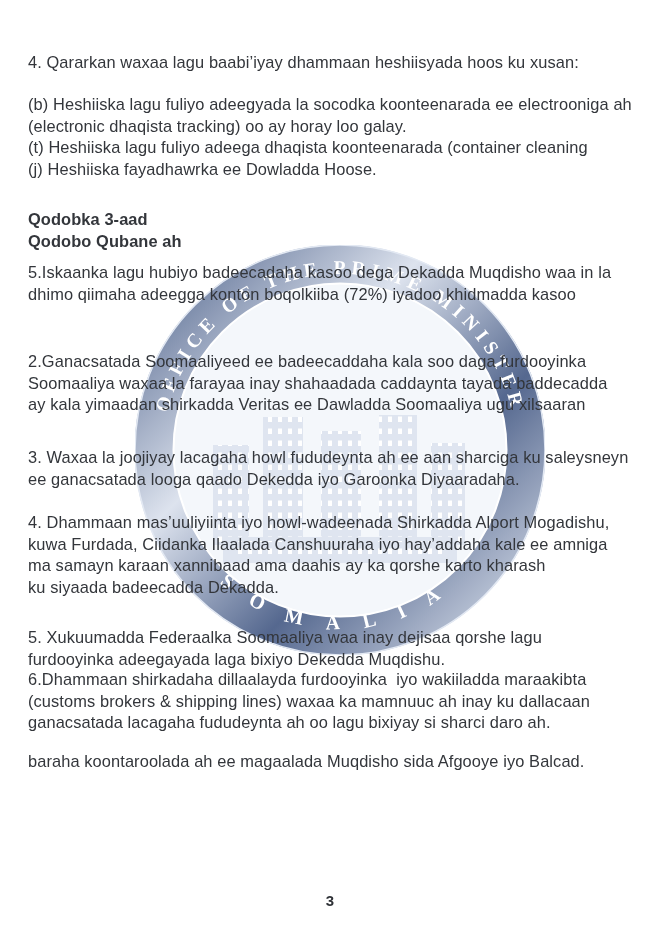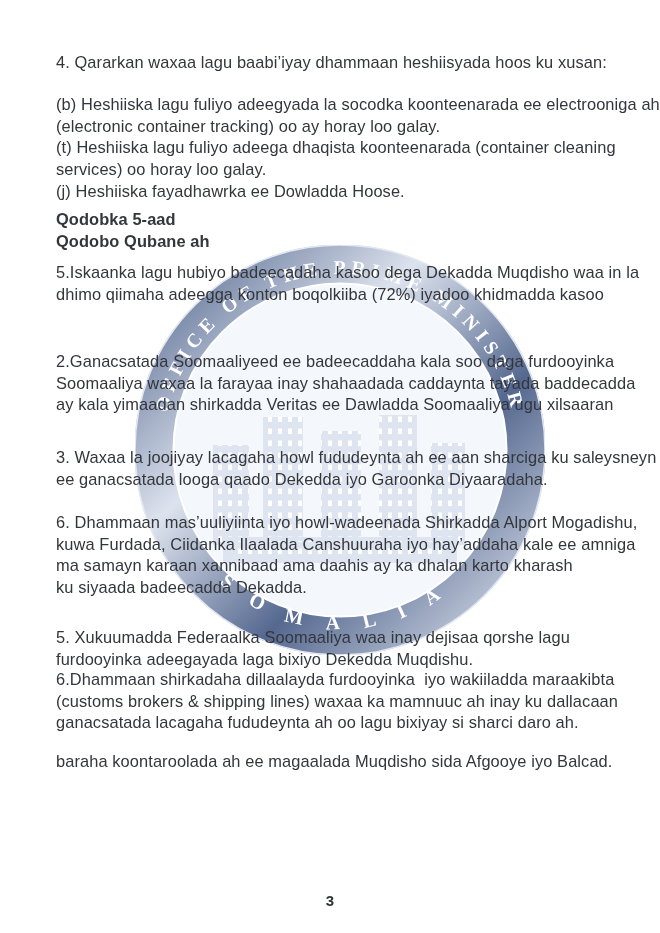--- a/index.html
+++ b/index.html
@@ -8,21 +8,20 @@
     font-family:"Liberation Sans", sans-serif;
     position:relative;overflow:hidden;
   }
   .page{position:absolute;inset:0;background:#ffffff;}
   .watermark{position:absolute;left:135px;top:245px;width:410px;height:410px;z-index:0;}
   .textlayer{position:absolute;inset:0;z-index:1;}
   .block{
     position:absolute;left:28px;right:16px;
     font-size:16.4px;line-height:21.7px;color:#33363b;
     letter-spacing:0.1px;
-    margin-left:28px;
   }
   .line{white-space:pre;}
   .bold .line{font-weight:700;}
   .pagenum{
     position:absolute;top:892px;left:0;width:660px;text-align:center;
     font-size:15px;font-weight:700;color:#2f3237;
   }
   .ringtext{
     font-family:"Liberation Serif", serif;
     font-weight:bold;
@@ -77,51 +76,50 @@
   </svg>
 
   <div class="textlayer">
 
     <div class="block" style="top:52px">
       <div class="line">4. Qararkan waxaa lagu baabi’iyay dhammaan heshiisyada hoos ku xusan:</div>
     </div>
 
     <div class="block" style="top:94px">
       <div class="line">(b) Heshiiska lagu fuliyo adeegyada la socodka koonteenarada ee electrooniga ah</div>
-      <div class="line">(electronic container tracking) oo ay horay loo galay.</div>
+      <div class="line">(electronic dhaqista tracking) oo ay horay loo galay.</div>
       <div class="line">(t) Heshiiska lagu fuliyo adeega dhaqista koonteenarada (container cleaning</div>
-      <div class="line">services) oo horay loo galay.</div>
       <div class="line">(j) Heshiiska fayadhawrka ee Dowladda Hoose.</div>
     </div>
 
     <div class="block bold" style="top:209px">
-      <div class="line">Qodobka 5-aad</div>
+      <div class="line">Qodobka 3-aad</div>
       <div class="line">Qodobo Qubane ah</div>
     </div>
 
     <div class="block" style="top:262px">
       <div class="line">5.Iskaanka lagu hubiyo badeecadaha kasoo dega Dekadda Muqdisho waa in la</div>
       <div class="line">dhimo qiimaha adeegga konton boqolkiiba (72%) iyadoo khidmadda kasoo</div>
     </div>
 
     <div class="block" style="top:351px">
       <div class="line">2.Ganacsatada Soomaaliyeed ee badeecaddaha kala soo daga furdooyinka</div>
       <div class="line">Soomaaliya waxaa la farayaa inay shahaadada caddaynta tayada baddecadda</div>
       <div class="line">ay kala yimaadan shirkadda Veritas ee Dawladda Soomaaliya ugu xilsaaran</div>
     </div>
 
     <div class="block" style="top:447px">
       <div class="line">3. Waxaa la joojiyay lacagaha howl fududeynta ah ee aan sharciga ku saleysneyn</div>
       <div class="line">ee ganacsatada looga qaado Dekedda iyo Garoonka Diyaaradaha.</div>
     </div>
 
     <div class="block" style="top:512px">
-      <div class="line">6. Dhammaan mas’uuliyiinta iyo howl-wadeenada Shirkadda Alport Mogadishu,</div>
+      <div class="line">4. Dhammaan mas’uuliyiinta iyo howl-wadeenada Shirkadda Alport Mogadishu,</div>
       <div class="line">kuwa Furdada, Ciidanka Ilaalada Canshuuraha iyo hay’addaha kale ee amniga</div>
-      <div class="line">ma samayn karaan xannibaad ama daahis ay ka dhalan karto kharash</div>
+      <div class="line">ma samayn karaan xannibaad ama daahis ay ka qorshe karto kharash</div>
       <div class="line">ku siyaada badeecadda Dekadda.</div>
     </div>
 
     <div class="block" style="top:627px">
       <div class="line">5. Xukuumadda Federaalka Soomaaliya waa inay dejisaa qorshe lagu</div>
       <div class="line">furdooyinka adeegayada laga bixiyo Dekedda Muqdishu.</div>
     </div>
 
     <div class="block" style="top:669px">
       <div class="line">6.Dhammaan shirkadaha dillaalayda furdooyinka  iyo wakiiladda maraakibta</div>

